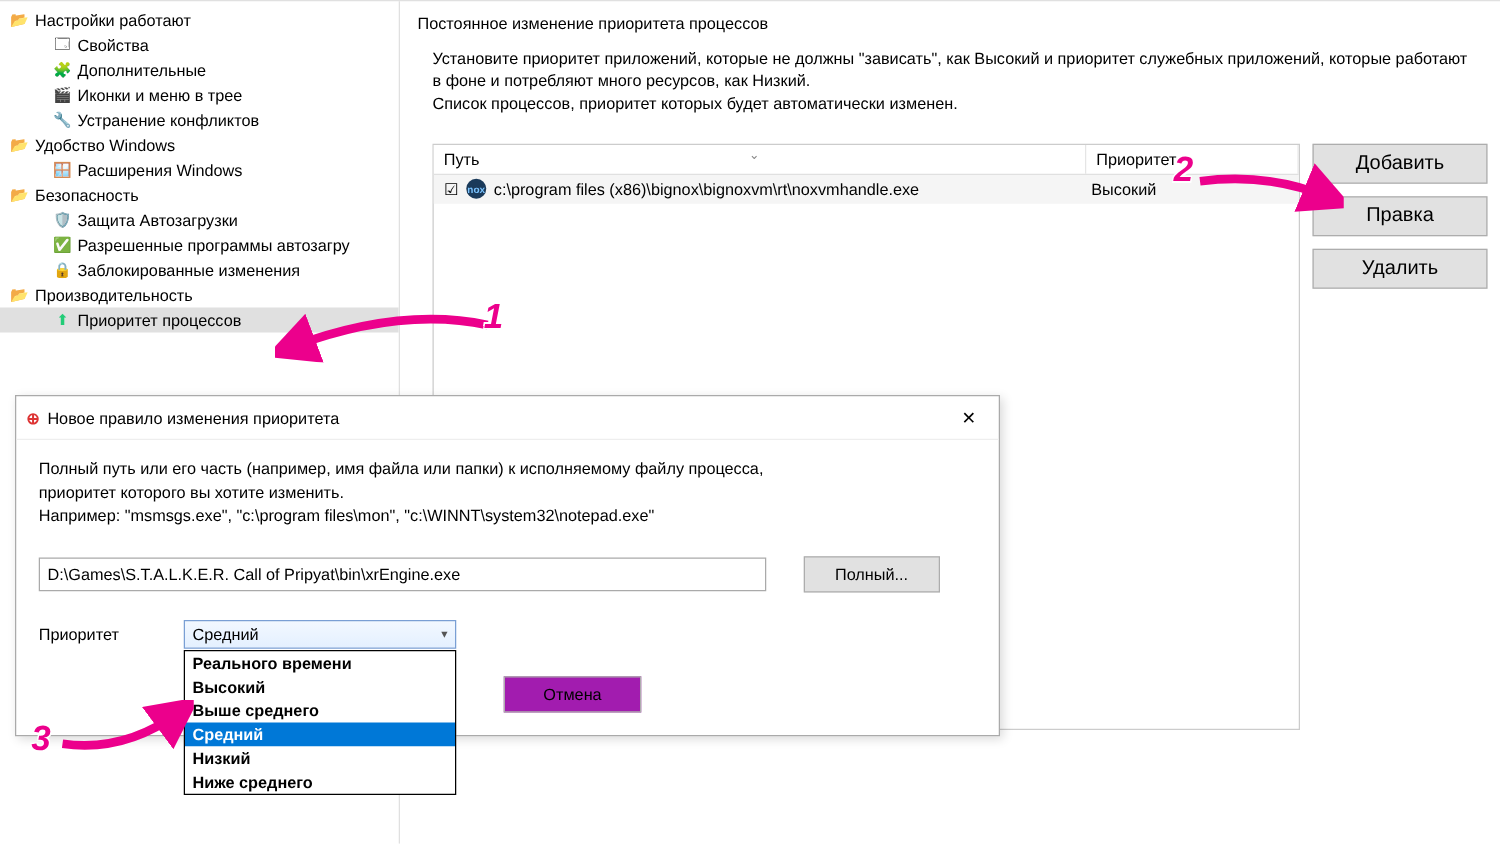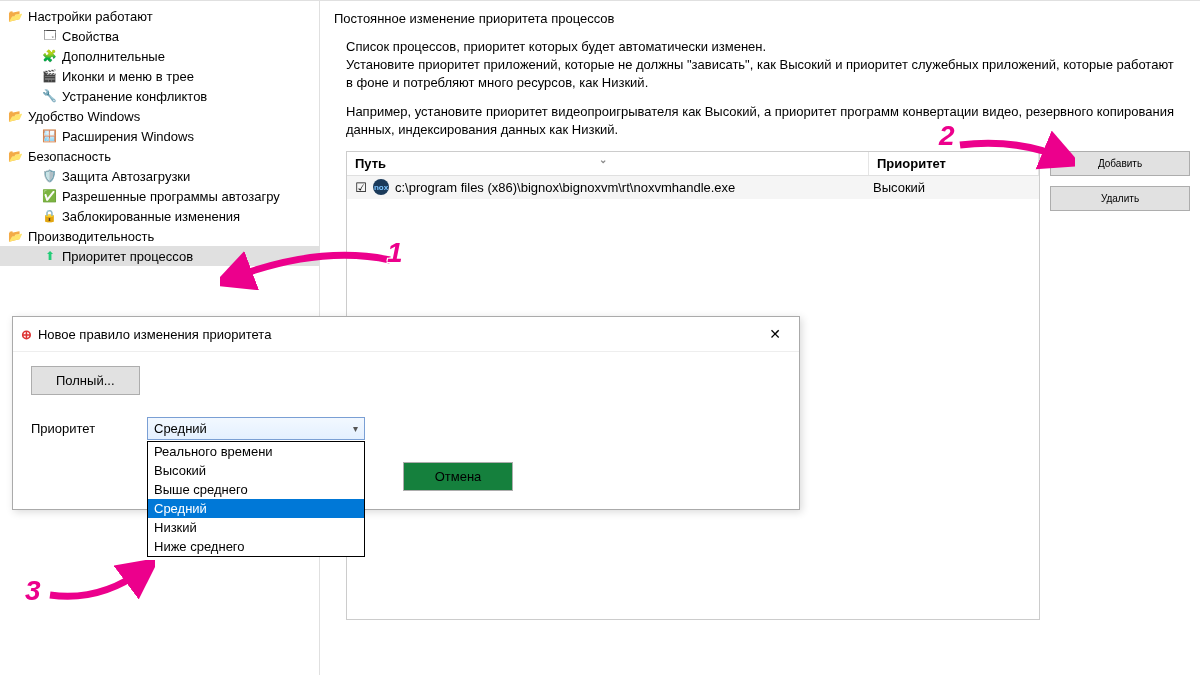--- a/index.html
+++ b/index.html
@@ -71,21 +71,21 @@
       max-width: 700px;
     }
     .table-header {
       display: flex;
       background: #fff;
       border-bottom: 1px solid #e0e0e0;
     }
     .th {
       padding: 4px 8px;
       border-right: 1px solid #e5e5e5;
-      font-weight: bold;
+      font-weight: normal;
       position: relative;
     }
     .th.sortable::after {
       content: '⌄';
       position: absolute;
       right: 50%;
       top: 2px;
       color: #888;
       font-size: 10px;
     }
@@ -116,21 +116,21 @@
       display: flex;
       flex-direction: column;
       gap: 10px;
       width: 140px;
     }
     .win-button {
       background: #e1e1e1;
       border: 1px solid #adadad;
       padding: 6px 12px;
       font-family: inherit;
-      font-size: 10px;
+      font-size: 16px;
       cursor: pointer;
       text-align: center;
     }
 
     
     .dialog {
       position: absolute;
       left: 12px;
       top: 316px;
       width: 788px;
@@ -206,32 +206,33 @@
       left: 116px;
       top: 24px;
       width: 218px;
       background: #fff;
       border: 1px solid #000;
       z-index: 20;
     }
     .dropdown-item {
       padding: 2px 6px;
       cursor: pointer;
+      font-weight: bold;
     }
     .dropdown-item.highlighted {
       background: #0078d7;
       color: #fff;
     }
     .dialog-buttons {
       display: flex;
       gap: 30px;
       padding-left: 232px;
     }
     .dialog-btn {
-      background: #15803d;
+      background: #a21caf;
       border: 1px solid #adadad;
       padding: 6px 24px;
       font-family: inherit;
       font-size: 13px;
       min-width: 110px;
       cursor: pointer;
     }
 
     
     .annotation-num {
@@ -310,60 +311,66 @@
     </div>
     <div class="tree-item child selected">
       <span class="tree-icon" style="color:#2c7;">⬆</span>
       <span>Приоритет процессов</span>
     </div>
   </div>
 
   <div class="content">
     <div class="content-title">Постоянное изменение приоритета процессов</div>
     <div class="content-desc">
+      <div>Установите приоритет приложений, которые не должны "зависать", как Высокий и приоритет служебных приложений, которые работают в фоне и потребляют много ресурсов, как Низкий.</div>
       <div>Список процессов, приоритет которых будет автоматически изменен.</div>
-      <div>Установите приоритет приложений, которые не должны "зависать", как Высокий и приоритет служебных приложений, которые работают в фоне и потребляют много ресурсов, как Низкий.</div>
       <div style="height:10px"></div>
-      <div>Например, установите приоритет видеопроигрывателя как Высокий, а приоритет программ конвертации видео, резервного копирования данных, индексирования данных как Низкий.</div>
     </div>
 
     <div class="table-area">
       <div class="table-container">
         <div class="table-header">
           <div class="th th-path sortable">Путь</div>
           <div class="th th-priority">Приоритет</div>
         </div>
         <div class="table-row">
           <div class="td-check">☑</div>
           <div class="td-icon">
               <span class="app-icon">nox</span>
             </div>
           <div class="td-path">c:\program files (x86)\bignox\bignoxvm\rt\noxvmhandle.exe</div>
           <div class="td-priority">Высокий</div>
         </div>
         <div style="height:420px"></div>
       </div>
       <div class="button-column">
         <button class="win-button">Добавить</button>
+        <button class="win-button">Правка</button>
         <button class="win-button">Удалить</button>
       </div>
     </div>
   </div>
 </div>
 
 <div class="dialog">
   <div class="dialog-titlebar">
     <div class="dialog-titlebar-left">
       <span style="color:#d33;font-weight:bold;">⊕</span>
       <span>Новое правило изменения приоритета</span>
     </div>
     <div class="dialog-close">✕</div>
   </div>
   <div class="dialog-body">
+    <div class="dialog-desc">
+      <div>Полный путь или его часть (например, имя файла или папки) к исполняемому файлу процесса,</div>
+      <div>приоритет которого вы хотите изменить.</div>
+      <div>Например: "msmsgs.exe", "c:\program files\mon", "c:\WINNT\system32\notepad.exe"</div>
+    </div>
     <div class="path-row">
+      <input class="path-input" value="D:\Games\S.T.A.L.K.E.R. Call of Pripyat\bin\xrEngine.exe" style="">
       <button class="browse-btn">Полный...</button>
     </div>
     <div class="priority-row">
       <span class="priority-label">Приоритет</span>
       <div class="combo">
         <span>Средний</span>
         <span class="combo-arrow">▾</span>
       </div>
       <div class="dropdown">
         <div class="dropdown-item">Реального времени</div>

